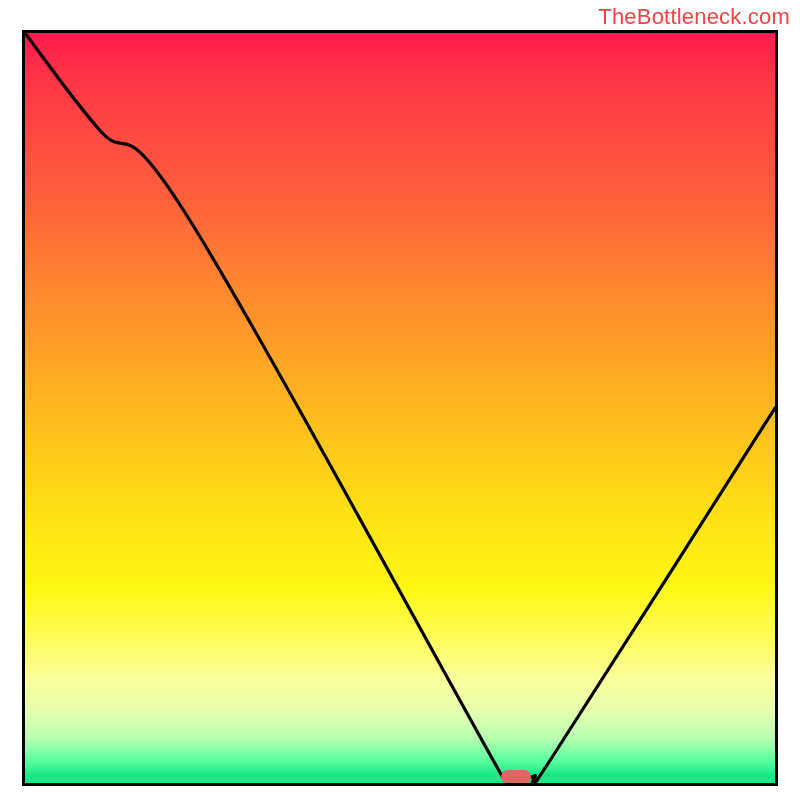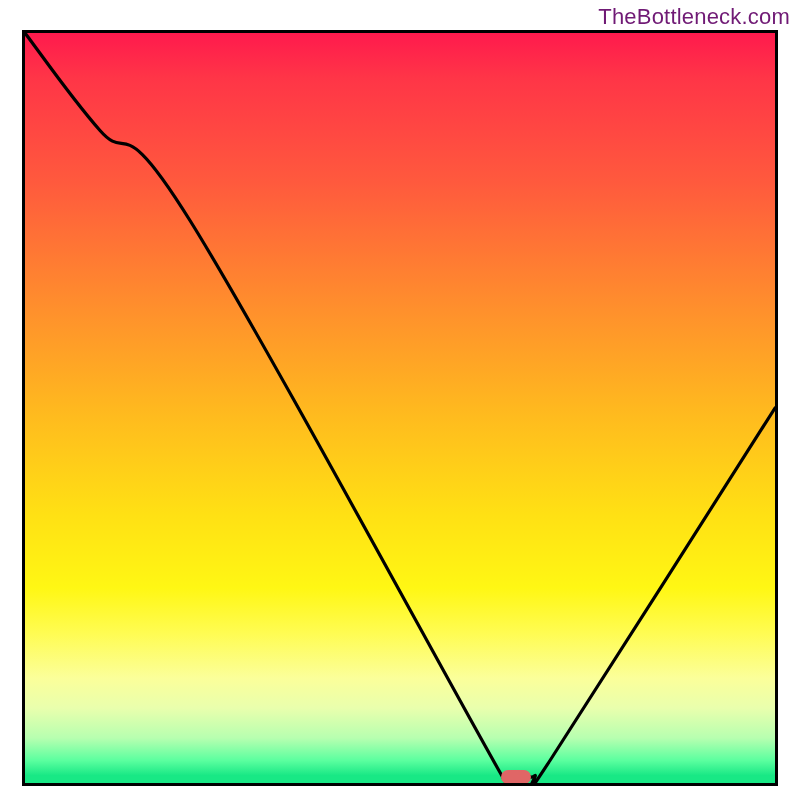--- a/index.html
+++ b/index.html
@@ -9,21 +9,21 @@
     height: 800px;
     background: #ffffff;
     overflow: hidden;
   }
   .watermark {
     position: absolute;
     top: 4px;
     right: 10px;
     font-family: Arial, Helvetica, sans-serif;
     font-size: 22px;
-    color: #701a75;
+    color: #ef4444;
     letter-spacing: 0.2px;
     user-select: none;
   }
   .plot-frame {
     position: absolute;
     left: 22px;
     top: 30px;
     width: 756px;
     height: 756px;
     border: 3px solid #000;

